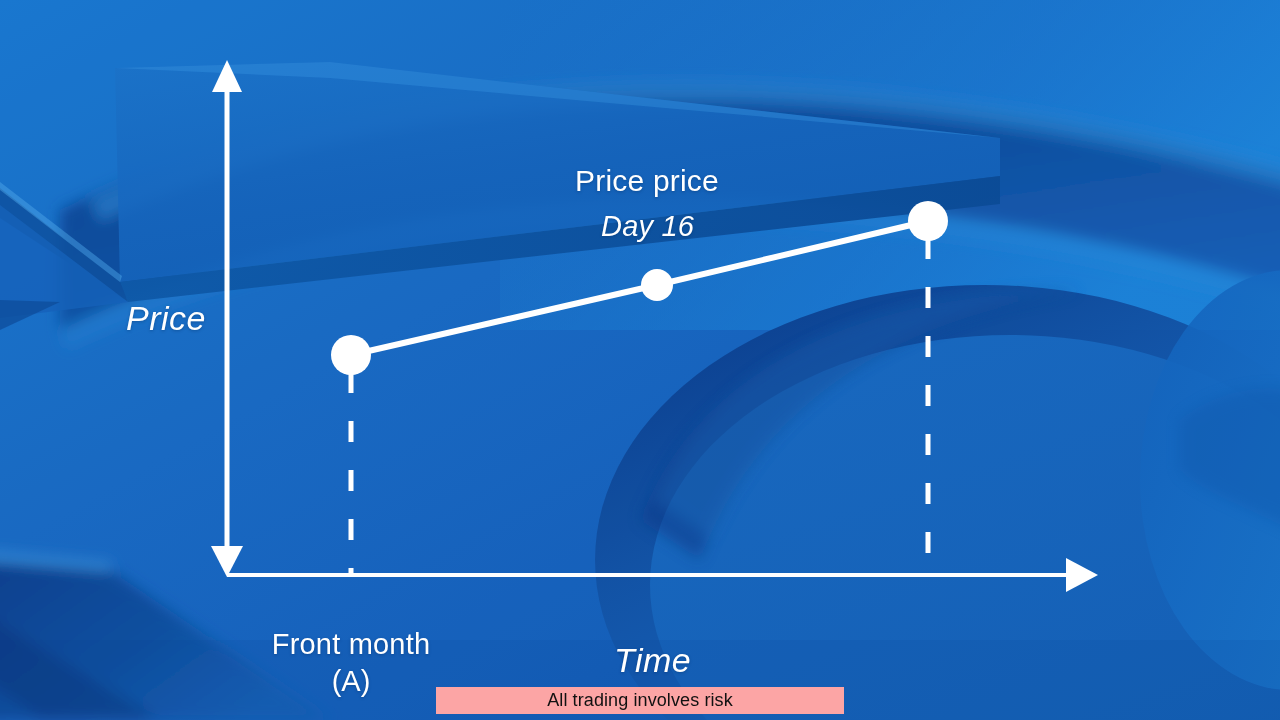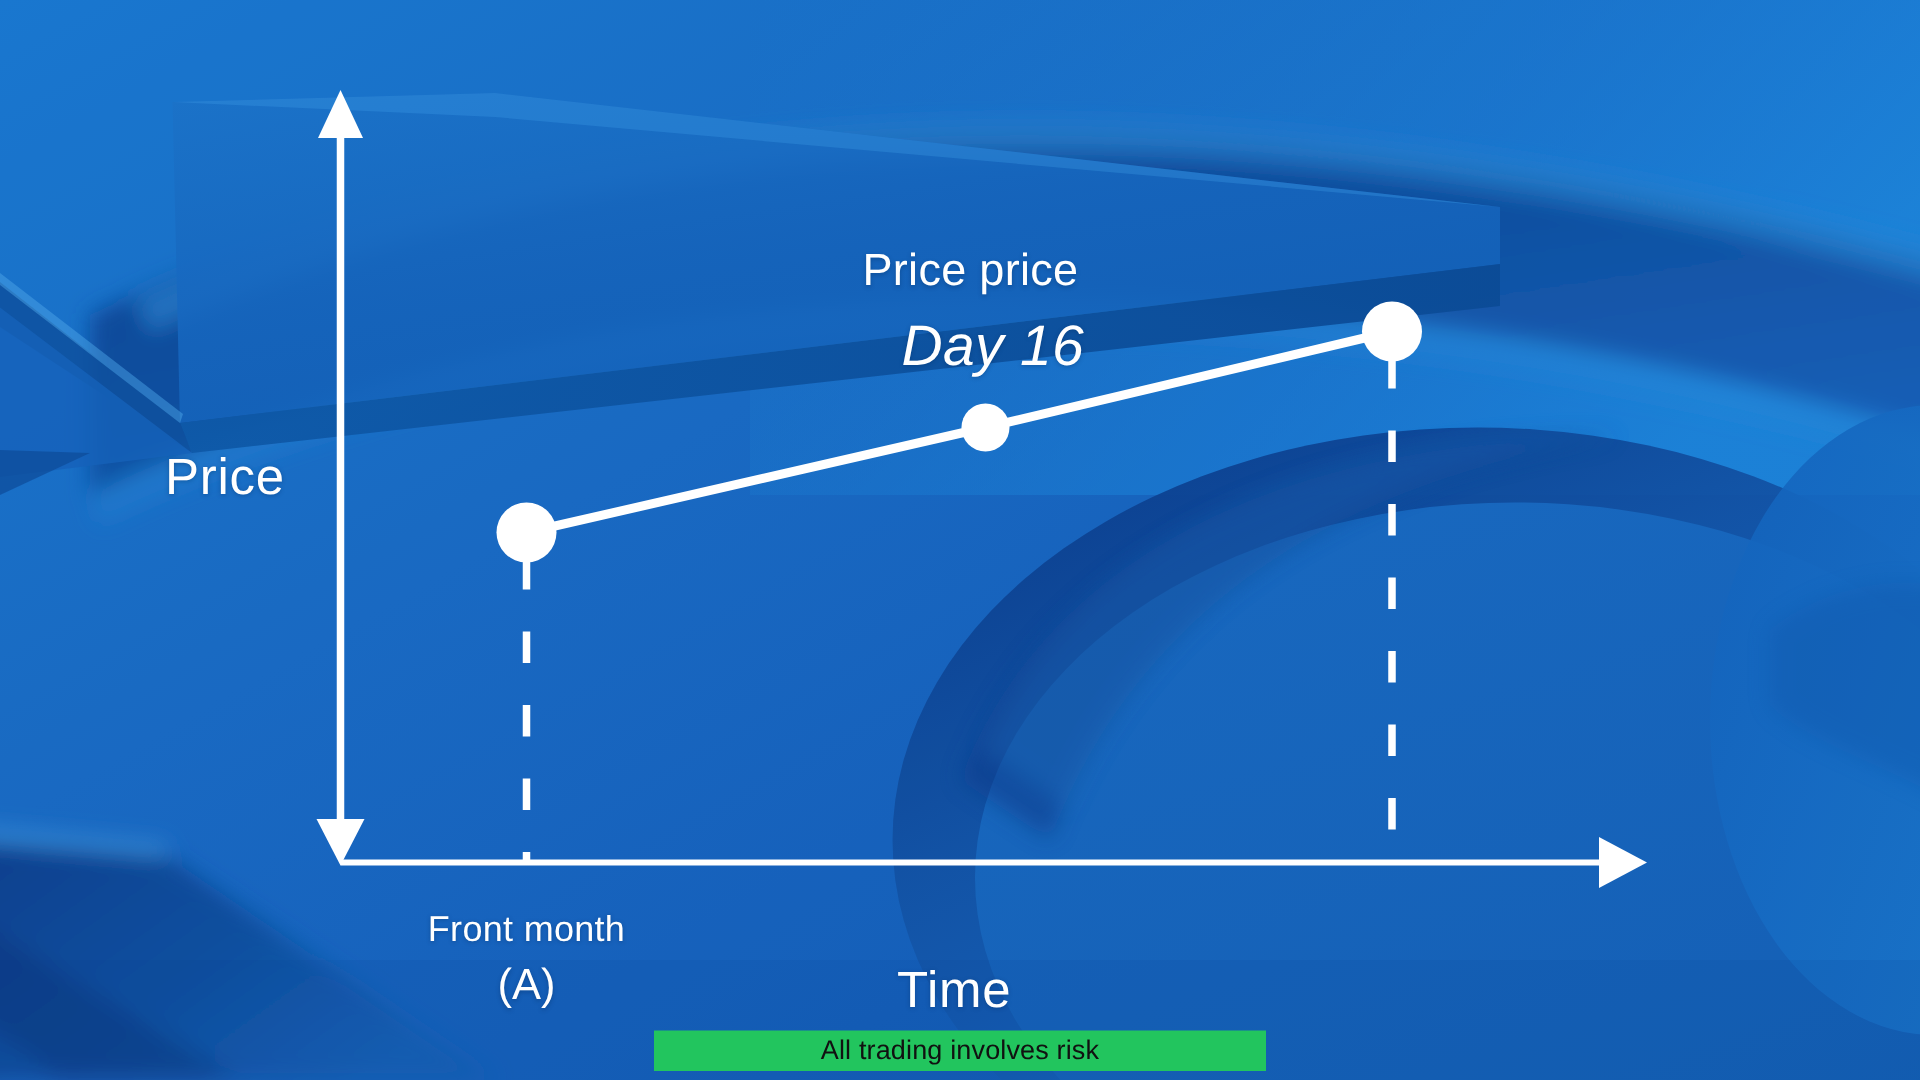--- a/index.html
+++ b/index.html
@@ -29,69 +29,72 @@
     height: 720px;
   }
   
   .label {
     position: absolute;
     color: #ffffff;
     white-space: nowrap;
     text-shadow: 0 1px 3px rgba(3, 40, 85, 0.35);
   }
   .axis-label {
+    font-style: italic;
     font-size: 34px;
     font-weight: 400;
     letter-spacing: 0.5px;
+    margin-left: 16px;
   }
   #price-label { left: 110px; top: 299px; }
   #time-label  { left: 598px; top: 641px; }
 
   .annot-title {
     font-size: 30px;
     font-weight: 400;
     letter-spacing: 0.2px;
   }
   .annot-sub {
-    font-size: 38px;
+    font-size: 29px;
     font-style: italic;
     font-weight: 400;
     letter-spacing: 0.2px;
   }
   #spot-price-label { left: 575px; top: 164px; }
   #spot-day-label   { left: 601px; top: 210px; }
 
   .tick-group {
     position: absolute;
     text-align: center;
     color: #ffffff;
     text-shadow: 0 1px 3px rgba(3, 40, 85, 0.35);
   }
   .tick-name {
-    font-size: 24px;
+    font-size: 29px;
     line-height: 36px;
     font-weight: 400;
     letter-spacing: 0.2px;
+    margin-top: 24px;
   }
   .tick-code {
     font-size: 29px;
     line-height: 38px;
     font-weight: 400;
   }
   #tick-a { left: 191px; top: 602px; width: 320px; }
   #tick-b { left: 768px; top: 602px; width: 320px; }
 
   
   #caption-bar {
     position: absolute;
     left: 436px;
     top: 687px;
     width: 408px;
     height: 27px;
-    background: #22c55e;
+    background: #fca5a5;
     display: flex;
     align-items: center;
     justify-content: center;
   }
   #caption-text {
     color: #111111;
     font-size: 18px;
     letter-spacing: 0.1px;
     font-family: "Liberation Sans", sans-serif;
   }

